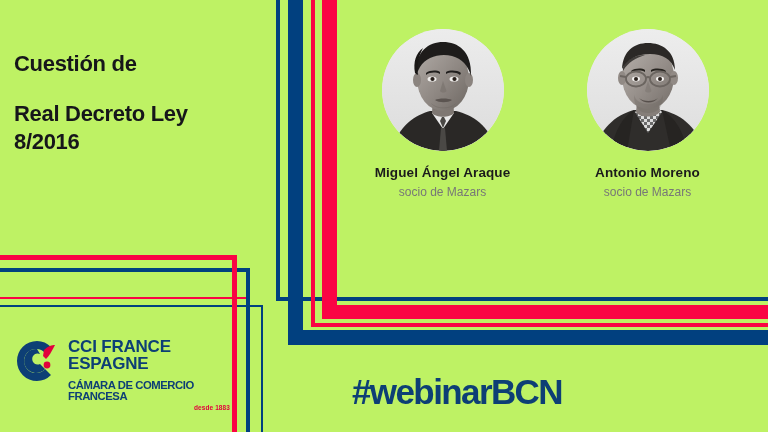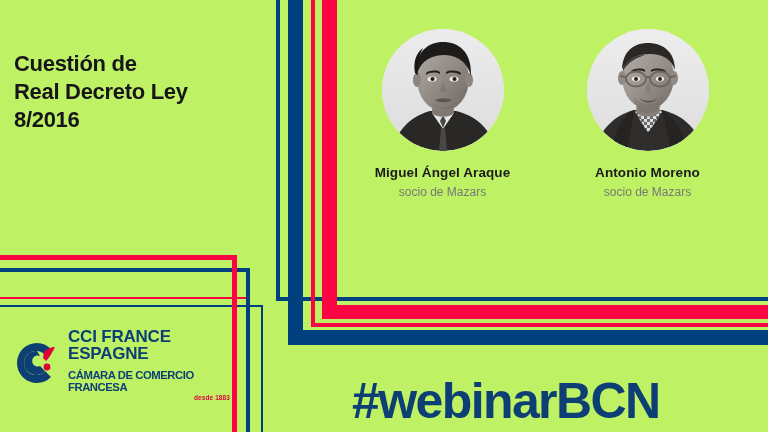--- a/index.html
+++ b/index.html
@@ -78,20 +78,21 @@
     left: 14px;
     top: 50px;
     width: 250px;
     color: #16161a;
     font-size: 22px;
     font-weight: bold;
     line-height: 1.28;
     letter-spacing: -0.3px;
   }
   #headline .line2 {
+    margin-top: 22px;
   }
 
   
   #speakers {
     position: absolute;
     left: 340px;
     top: 29px;
     width: 410px;
     display: flex;
     justify-content: space-around;
@@ -124,21 +125,20 @@
   }
 
   
   #cci-logo {
     position: absolute;
     left: 14px;
     top: 338px;
     width: 216px;
     height: 54px;
     display: flex;
-    align-items: center;
   }
   #cci-logo .mark { flex: 0 0 auto; margin-right: 8px; }
   #cci-logo .words { line-height: 1; }
   .cci-l1 {
     font-size: 17px;
     font-weight: bold;
     color: #0d3f75;
     letter-spacing: -0.2px;
   }
   .cci-l2 {
@@ -156,21 +156,21 @@
     margin-top: 2px;
     letter-spacing: 0.1px;
   }
 
   
   #hashtag {
     position: absolute;
     left: 352px;
     top: 372px;
     color: #0d3f75;
-    font-size: 50px;
+    font-size: 35px;
     font-weight: bold;
     letter-spacing: -1.6px;
     white-space: nowrap;
   }
 </style>
 </head>
 <body>
 
 <div id="slide">
 

